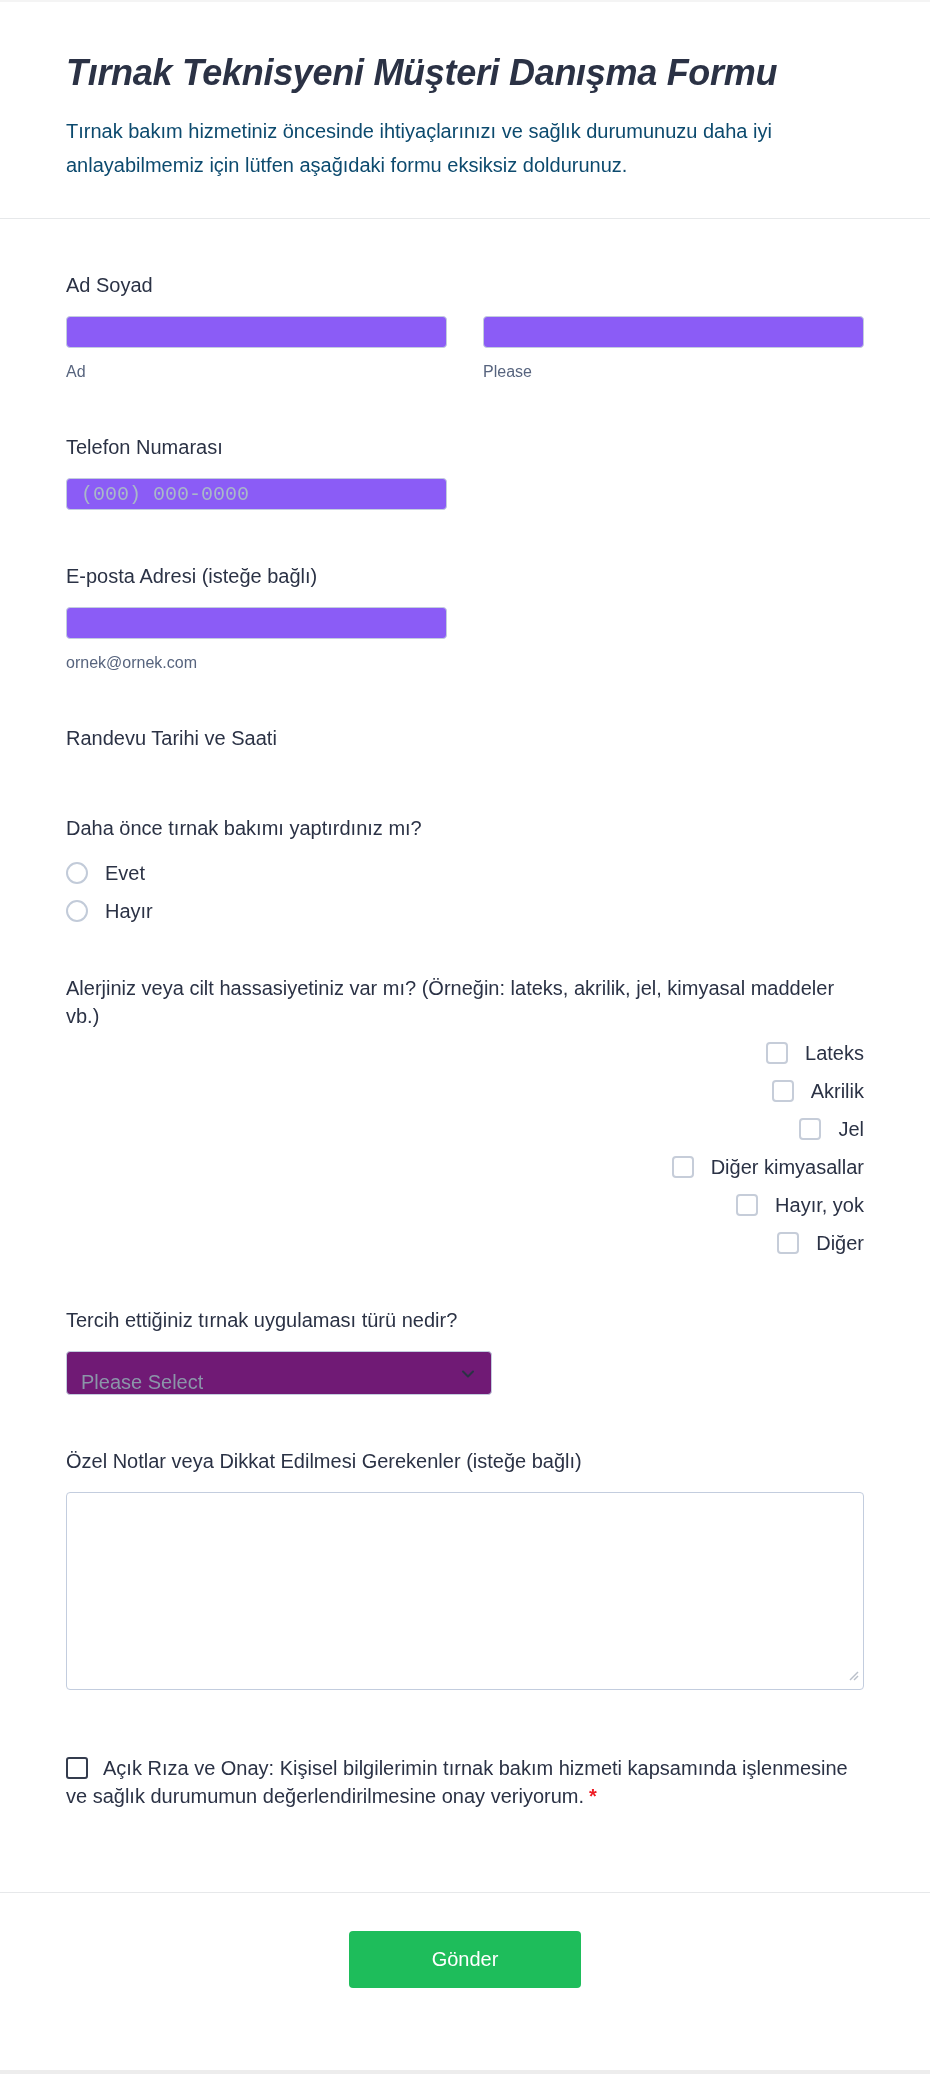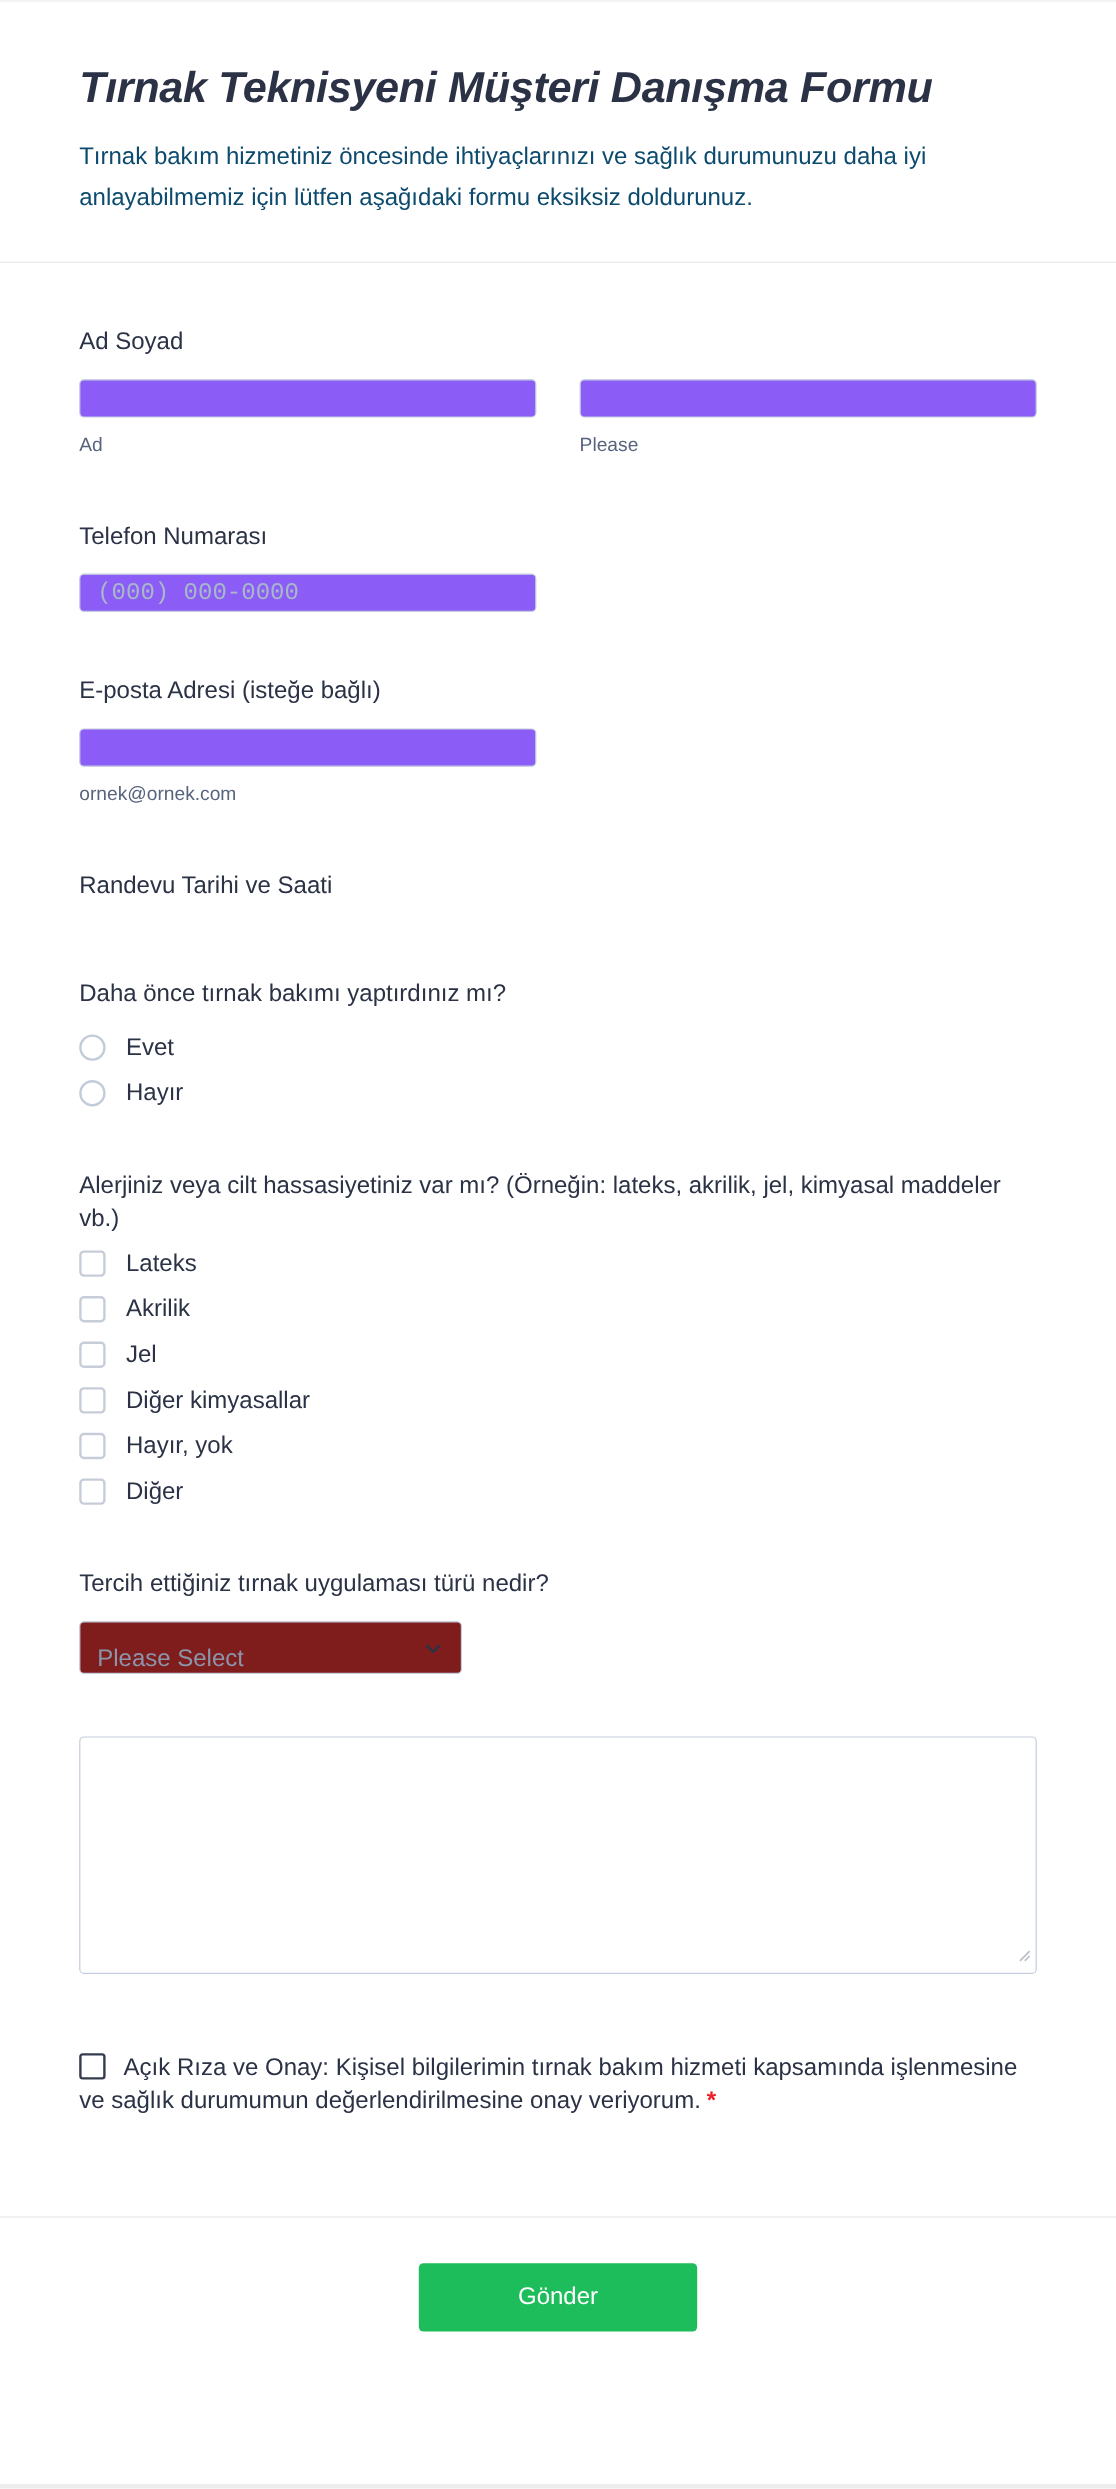--- a/index.html
+++ b/index.html
@@ -26,35 +26,35 @@
     display:block;width:100%;height:32px;box-sizing:border-box;
     border:1px solid #c3cdde;border-radius:4px;background:#8b5cf6;
     font-family:Liberation Mono, monospace;font-size:20px;color:#2b3245;padding:0 14px;outline:none;
   }
   .text-input::placeholder{color:#a9b8c8;opacity:1;}
   .half{max-width:381px;}
   .sublabel{font-size:16px;color:#57647e;margin-top:14px;line-height:19px;}
   .helper{font-size:16px;color:#57647e;margin-top:14px;line-height:19px;}
   
   .options{margin-top:20px;display:flex;flex-direction:column;gap:16px;}
-  .options.tight{margin-top:12px;}
+  .options.tight{margin-top:12px;align-items:flex-end;}
   .option-row{display:flex;align-items:center;gap:17px;cursor:pointer;}
   .radio-circle{
     width:22px;height:22px;box-sizing:border-box;border:2px solid #c2cbd9;
     border-radius:50%;background:#fff;flex:0 0 auto;
   }
   .checkbox-square{
     width:22px;height:22px;box-sizing:border-box;border:2px solid #c6cdd9;
     border-radius:4px;background:#fff;flex:0 0 auto;
   }
   .option-label{font-size:20px;color:#2b3245;line-height:22px;}
   
   .select-box{
-    position:relative;width:319px;height:44px;box-sizing:border-box;margin-top:17px;
-    border:1px solid #c3cdde;border-radius:4px;background:#7f1d1d;cursor:pointer;
+    position:relative;width:426px;height:44px;box-sizing:border-box;margin-top:17px;
+    border:1px solid #c3cdde;border-radius:4px;background:#701a75;cursor:pointer;
     display:flex;align-items:center;padding:18px 44px 0 14px;
   }
   .select-value{font-size:20px;color:#8b95a9;white-space:nowrap;overflow:hidden;}
   .select-chevron{position:absolute;right:14px;top:13px;}
   
   .textarea-box{
     position:relative;width:100%;height:198px;box-sizing:border-box;margin-top:17px;
     border:1px solid #c3cdde;border-radius:4px;background:#fff;
   }
   .textarea-input{
@@ -169,20 +169,21 @@
         <span class="select-value">Please Select</span>
         <span class="select-chevron">
           <svg width="18" height="18" viewBox="0 0 18 18" fill="none">
             <polyline points="4,6.5 9,11.5 14,6.5" stroke="#2b3245" stroke-width="2" stroke-linecap="round" stroke-linejoin="round"></polyline>
           </svg>
         </span>
       </div>
     </div>
 
     <div class="field">
+      <p class="q-label">Özel Notlar veya Dikkat Edilmesi Gerekenler (isteğe bağlı)</p>
       <div class="textarea-box">
         <textarea class="textarea-input" style=""></textarea>
         <span class="resize-handle">
           <svg width="14" height="14" viewBox="0 0 14 14" fill="none">
             <line x1="4" y1="12" x2="12" y2="4" stroke="#b9bfc9" stroke-width="1.4"></line>
             <line x1="8" y1="12" x2="12" y2="8" stroke="#b9bfc9" stroke-width="1.4"></line>
           </svg>
         </span>
       </div>
     </div>

